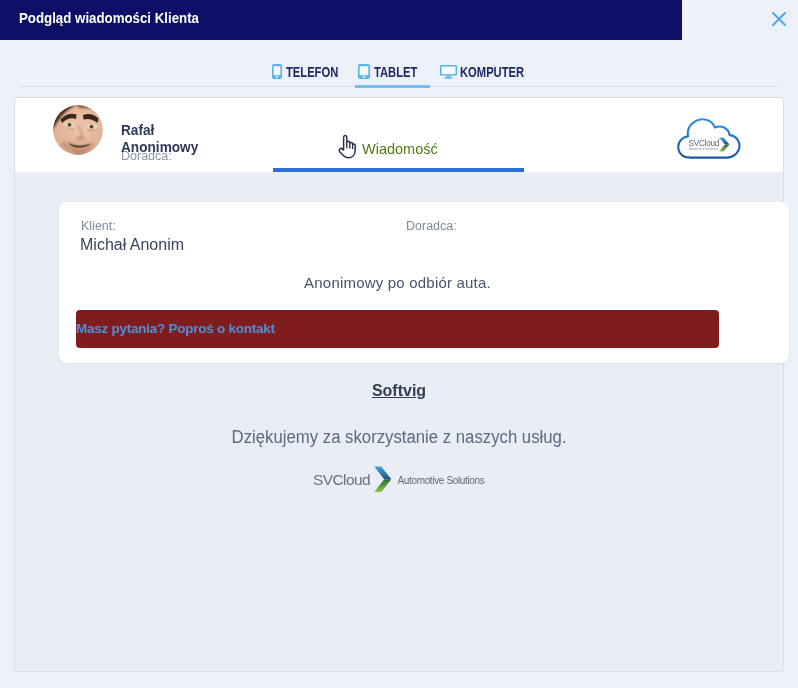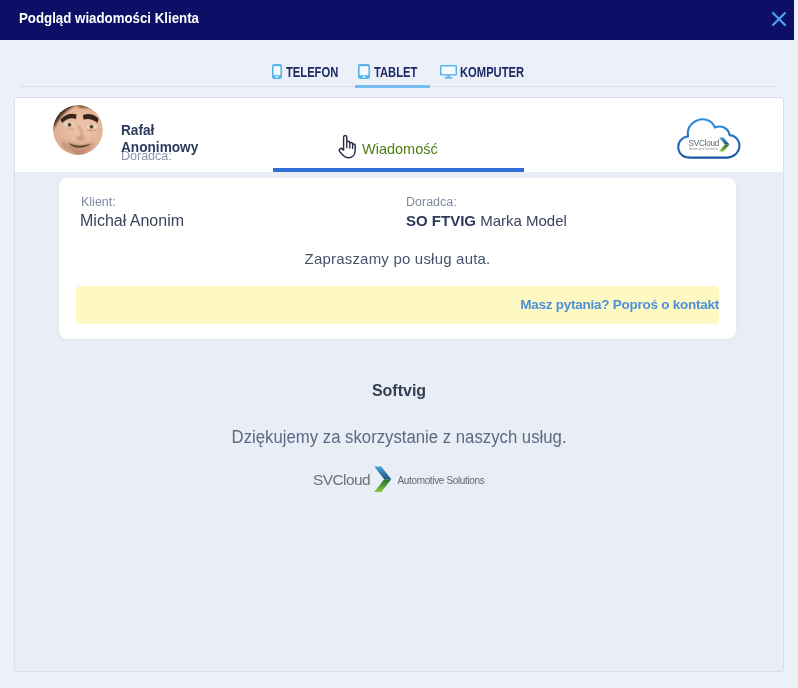--- a/index.html
+++ b/index.html
@@ -1,43 +1,43 @@
 <!DOCTYPE html>
 <html><head>
 <meta charset="utf-8">
 <style>
   * { margin:0; padding:0; box-sizing:border-box; }
   html,body { width:798px; height:688px; overflow:hidden; }
   body { font-family:"Liberation Sans", sans-serif; background:#ecf1f9; position:relative; }
-  .topbar { position:absolute; left:0; top:0; width:794px; height:40px; background:#0d0f66; }
+  .topbar { position:absolute; left:0; top:0; width:682px; height:40px; background:#0d0f66; }
   .topbar .title { position:absolute; left:19px; top:8.5px; color:#ffffff; font-size:15px; font-weight:bold; transform:scaleX(0.885); transform-origin:left top; white-space:nowrap; }
   .closex { position:absolute; left:764px; top:4px; width:30px; height:30px; }
   .ticon { position:absolute; top:64px; }
   .tlabel { position:absolute; top:64.5px; font-size:14px; line-height:15px; font-weight:bold; color:#1c2a66; transform:scaleX(0.8); transform-origin:left top; white-space:nowrap; }
   .divider { position:absolute; left:20px; top:86px; width:758px; height:1px; background:#d9dee8; }
   .tabline { position:absolute; left:355px; top:85px; width:75px; height:3px; background:#76bdf2; }
   .box { position:absolute; left:14px; top:97px; width:770px; height:575px; border:1px solid #d9dee8; border-radius:3px; background:#e9eef6; }
   .advrow { position:absolute; left:0; top:0; width:768px; height:73.5px; background:#ffffff; border-radius:3px 3px 0 0; }
   .avatar { position:absolute; left:38px; top:7px; width:50px; height:50px; border-radius:50%; overflow:hidden; }
   .doradca { position:absolute; left:106px; top:11px; font-size:12.5px; color:#8b95aa;margin-top:40px; }
   .advname { position:absolute; left:106px; top:24px; font-size:15.5px; line-height:16.5px; font-weight:bold; color:#2e3a5c; transform:scaleX(0.88); transform-origin:left top; }
   .cursorwrap { position:absolute; left:323px; top:36px; }
   .wiadomosc { position:absolute; left:347px; top:43px; font-size:14.5px; color:#4d7c0f; }
   .wline { position:absolute; left:258px; top:70px; width:251px; height:4px; background:#2e6fd6; }
   .cloudlogo { position:absolute; left:662px; top:20px; }
-  .card { position:absolute; left:44px; top:80px; width:677px; height:161px; background:#ffffff; border-radius:8px; box-shadow:0 1px 3px rgba(40,60,100,0.07); }
+  .card { position:absolute; left:44px; top:104px; width:730px; height:161px; background:#ffffff; border-radius:8px; box-shadow:0 1px 3px rgba(40,60,100,0.07); }
   .lbl { font-size:12.5px; color:#7f8ba1; }
   .klient { position:absolute; left:22px; top:17px; }
   .klientv { position:absolute; left:21px; top:34px; font-size:16px; color:#3a445c; }
   .pojazd { position:absolute; left:347px; top:17px; }
   .pojazdv { position:absolute; left:347px; top:34px; font-size:15px; color:#3a445c; }
   .pojazdv b { color:#2e3a5c; }
   .zapraszamy { position:absolute; left:0; top:72px; width:677px; text-align:center; font-size:15px; letter-spacing:0.2px; color:#47536b; }
-  .btn { position:absolute; left:17px; top:108px; width:643px; height:38px; background:#fef9c3; border-radius:4px; text-align:right; line-height:38px; font-size:13.5px; letter-spacing:-0.25px; font-weight:bold; color:#4d90da; }
-  .foot { position:absolute; left:0; width:768px; text-align:center; }
+  .btn { position:absolute; left:17px; top:108px; width:643px; height:38px; background:#7f1d1d; border-radius:4px; text-align:left; line-height:38px; font-size:13.5px; letter-spacing:-0.25px; font-weight:bold; color:#4d90da; }
+  .foot { position:absolute; left:0; width:768px; text-align:center;text-decoration:underline; }
   .f1 { top:284px; font-size:16px; font-weight:bold; color:#333e52; }
   .f2 { top:310px; font-size:15px; color:#5b6a84; } .f2 span, .f3 span { display:inline-block; white-space:nowrap; }
   .f3 { top:329px; font-size:18px; color:#5b6a84; } .f2 span { transform:scaleX(0.88); } .f3 span { transform:scaleX(0.93); }
   .flogo { position:absolute; left:284px; top:367px; width:200px; height:30px; }
 </style>
 </head>
 <body>
   <div class="topbar">
     <span class="title">Podgląd wiadomości Klienta</span>
     <svg class="closex" viewBox="0 0 30 30">
@@ -149,22 +149,21 @@
           <polygon points="42,19.4 46.5,19.4 52.5,26.4 48,26.4" fill="url(#ch1)"></polygon>
           <polygon points="48,26.4 52.5,26.4 46.5,33.4 42,33.4" fill="url(#ch2)"></polygon>
         </svg>
       </div>
     </div>
 
     <div class="card">
       <div class="lbl klient">Klient:</div>
       <div class="klientv">Michał Anonim</div>
       <div class="lbl pojazd">Doradca:</div>
-      <div class="pojazdv"><b>SO FTVIG</b> Marka Model</div>
-      <div class="zapraszamy">Zapraszamy po usług auta.</div>
+      <div class="zapraszamy">Anonimowy po odbiór auta.</div>
       <div class="btn">Masz pytania? Poproś o kontakt</div>
     </div>
 
     <div class="foot f1">Softvig</div>
     <div class="foot f3"><span>Dziękujemy za skorzystanie z naszych usług.</span></div>
     <div class="flogo">
       <svg width="200" height="30" viewBox="0 0 200 30">
         <defs>
           <linearGradient id="fh1" x1="0" y1="0" x2="0" y2="1">
             <stop offset="0" stop-color="#47a5da"></stop>

